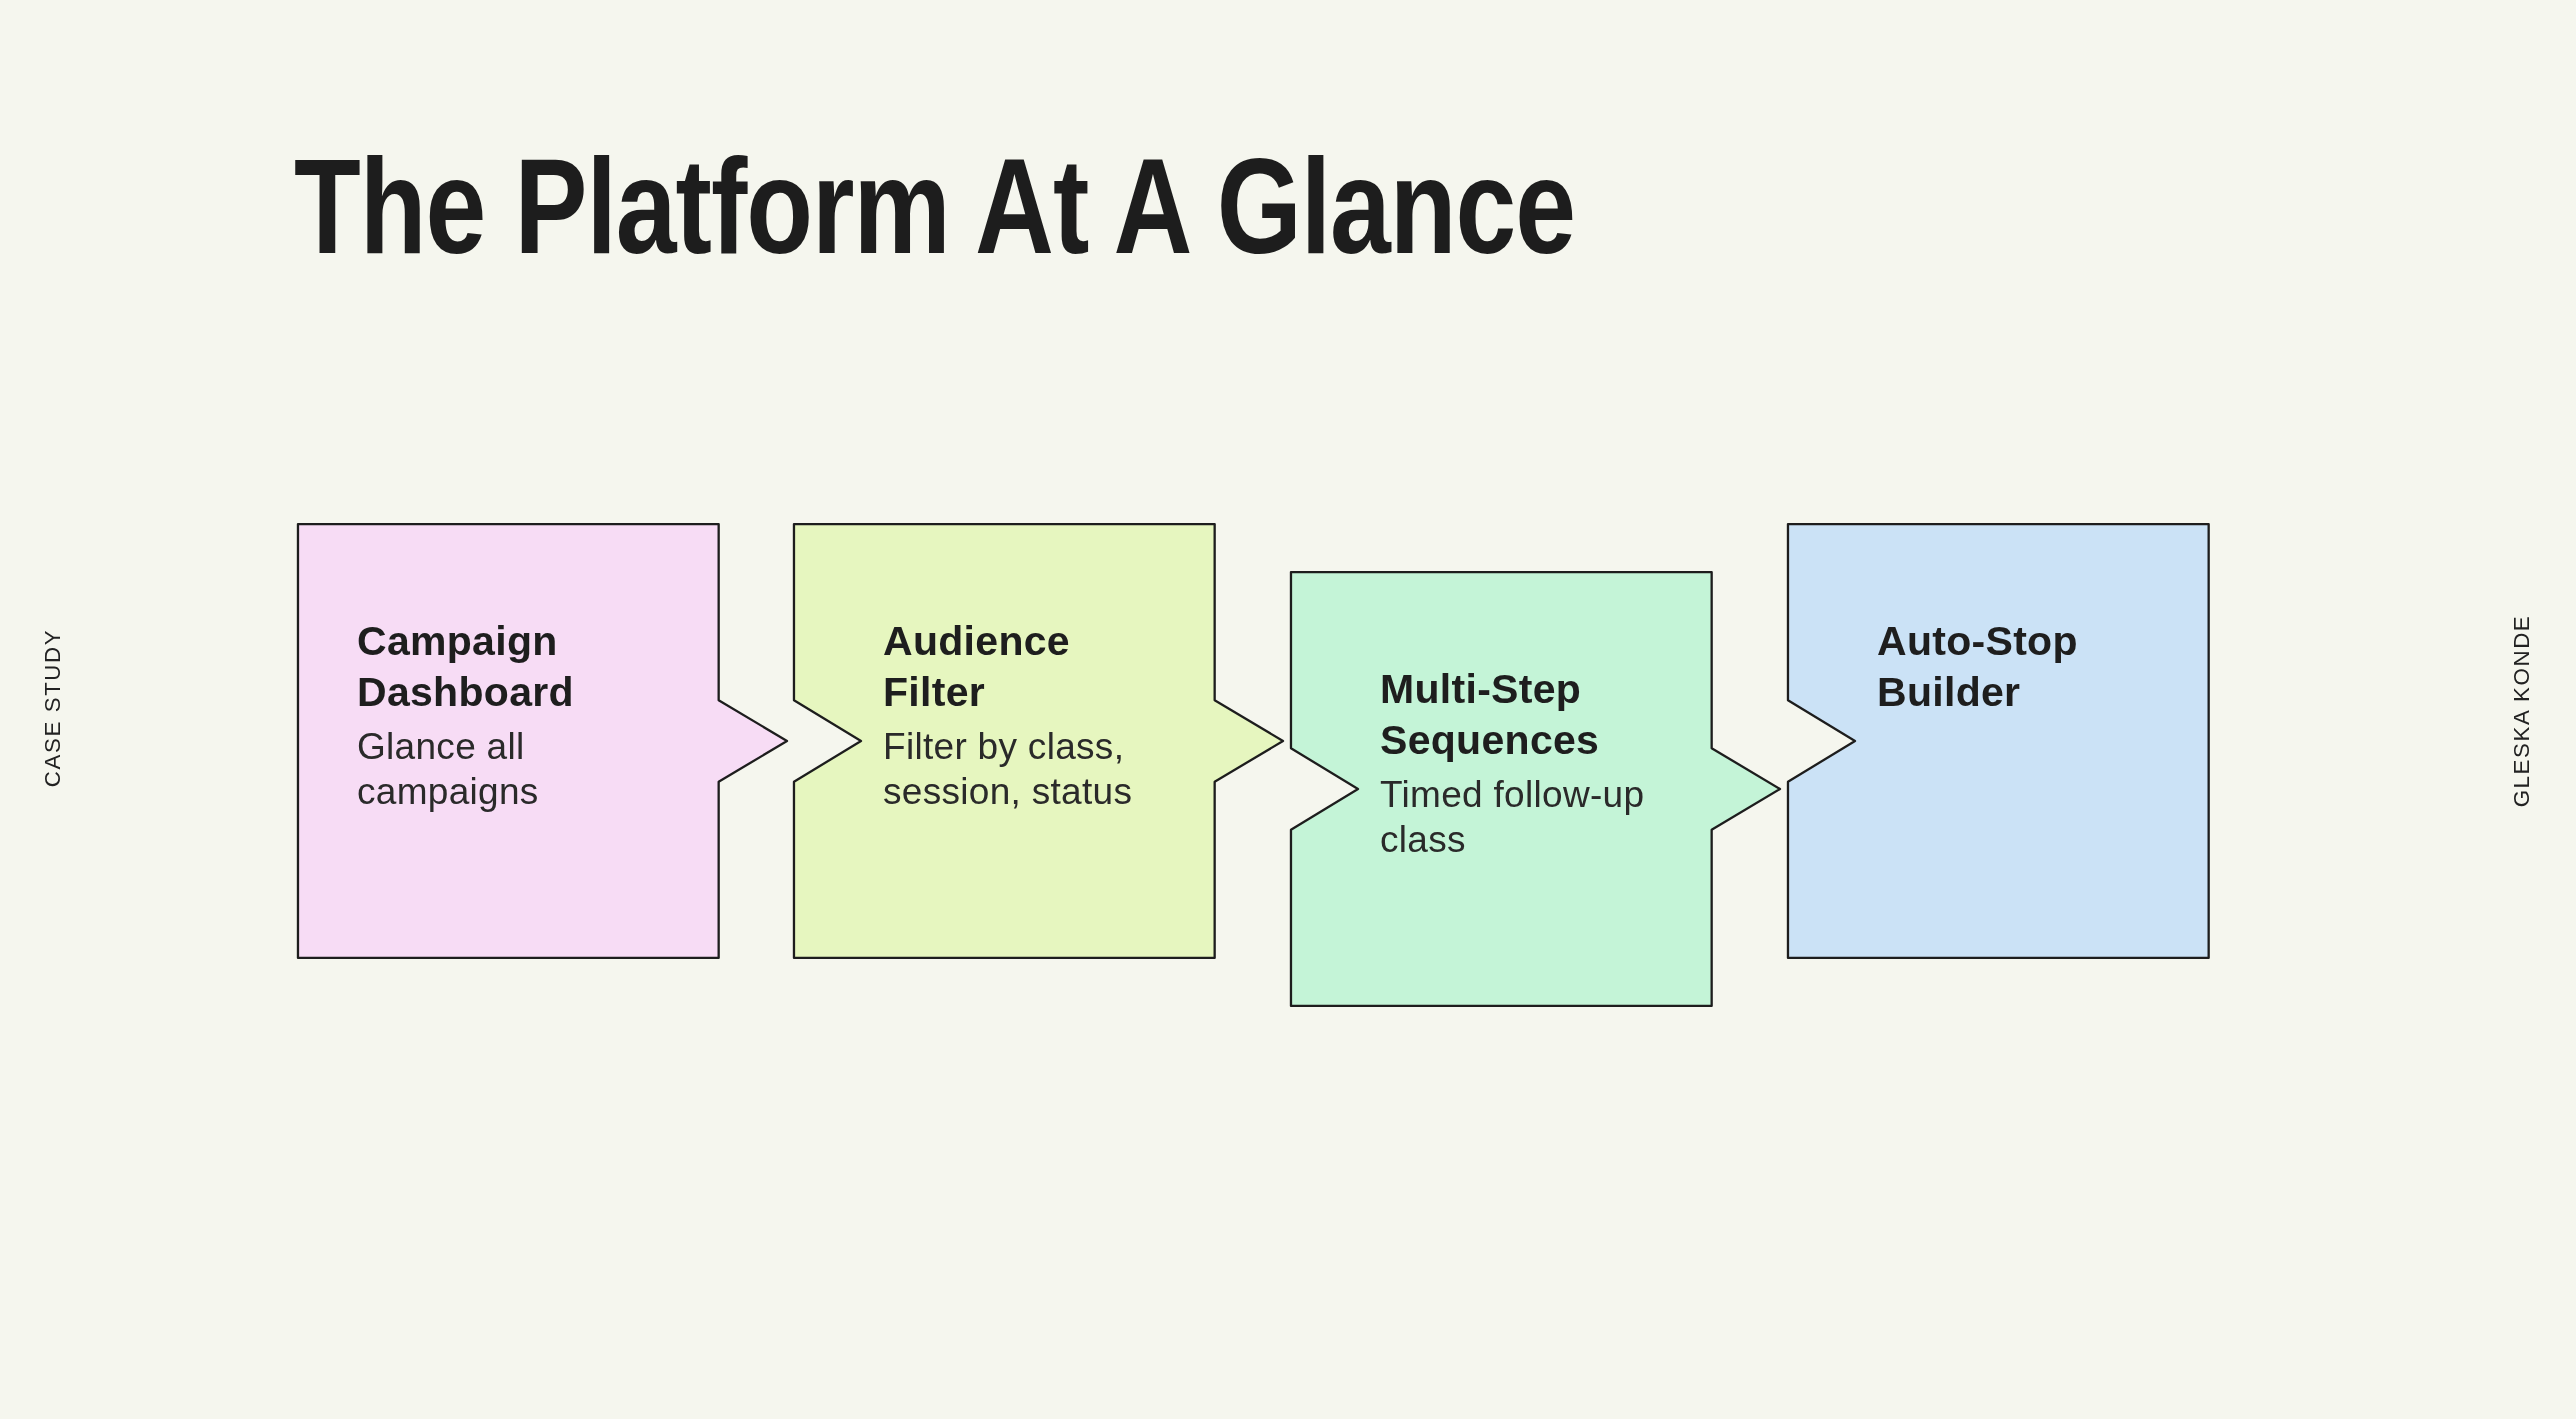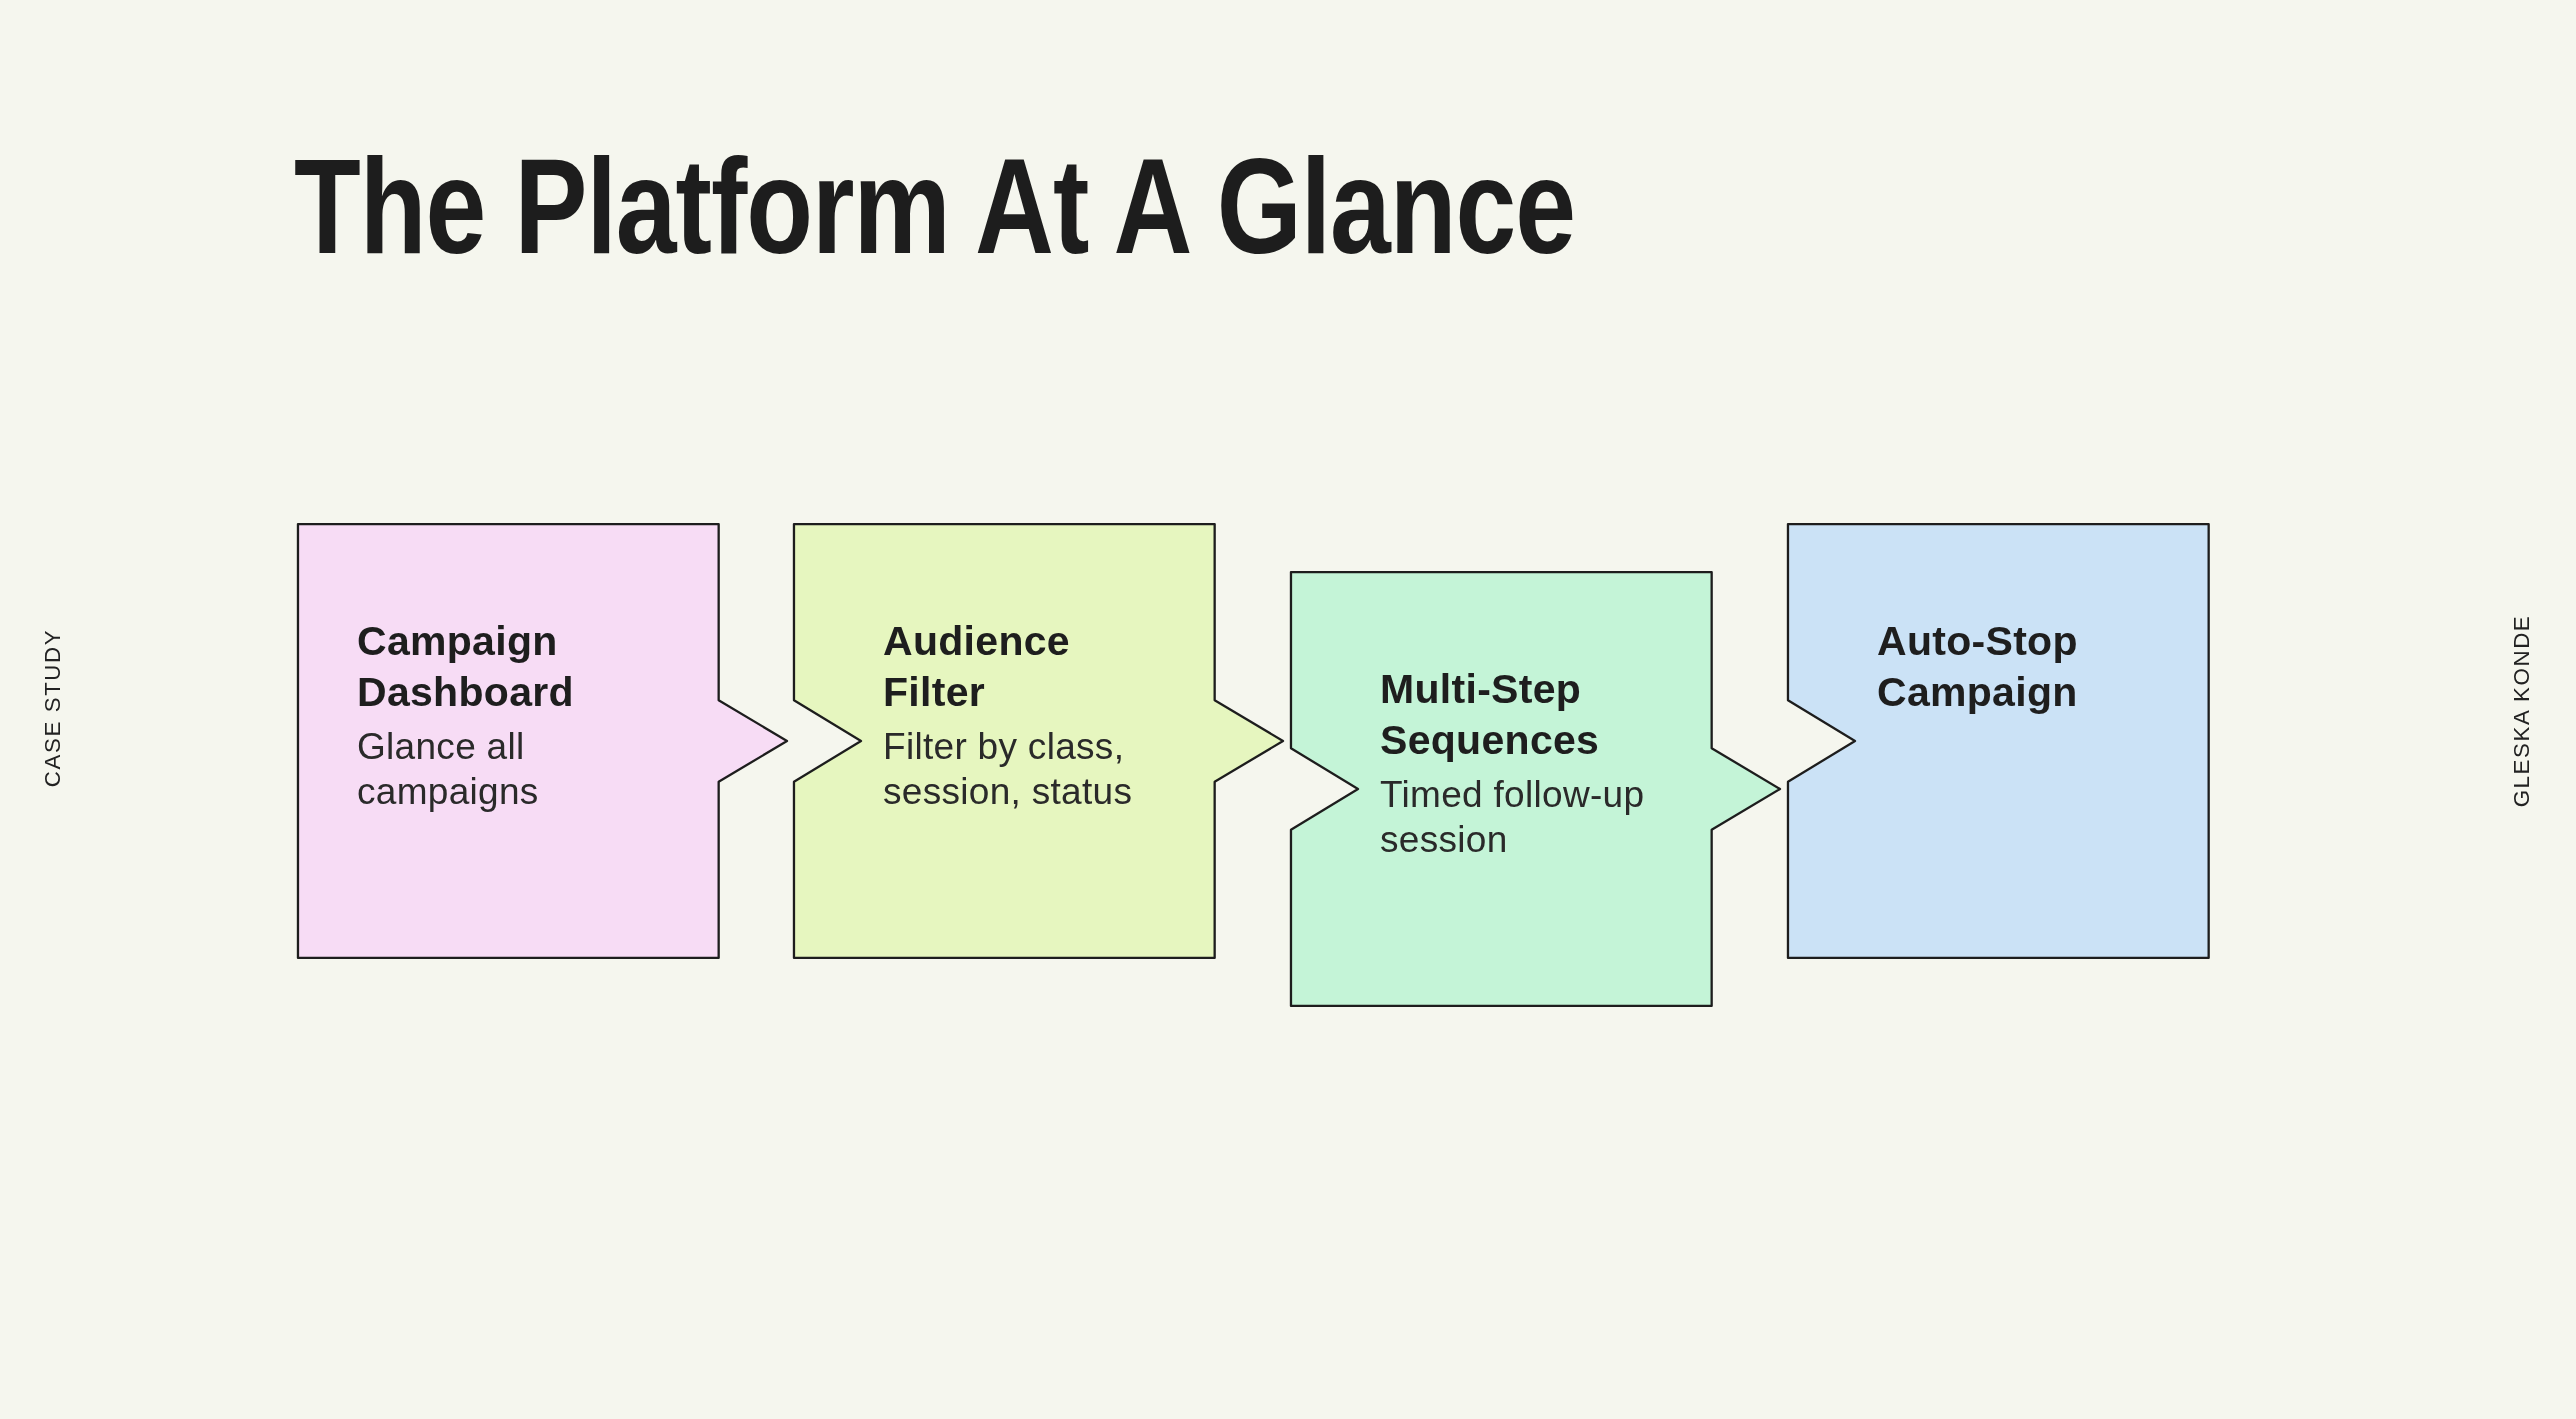--- a/index.html
+++ b/index.html
@@ -123,28 +123,28 @@
   </div>
 
   <div class="card card3 notched">
     <svg width="493" height="438" viewBox="0 0 750 666">
       <path class="shape-path" d="M 3,3 L 643,3 L 643,271 L 747,333 L 643,395 L 643,663 L 3,663 L 3,395 L 105,333 L 3,271 Z" fill="#C4F4D7"></path>
     </svg>
     <div class="card-text">
       <div class="card-heading">Multi-Step
 Sequences</div>
       <div class="card-body">Timed follow-up
-session</div>
+class</div>
     </div>
   </div>
 
   <div class="card card4 notched">
     <svg width="493" height="438" viewBox="0 0 750 666">
       <path class="shape-path" d="M 3,3 L 643,3 L 643,663 L 3,663 L 3,395 L 105,333 L 3,271 Z" fill="#CBE2F6"></path>
     </svg>
     <div class="card-text">
       <div class="card-heading">Auto-Stop
-Campaign</div>
+Builder</div>
     </div>
   </div>
 
 </div>
 
 
 </body></html>

